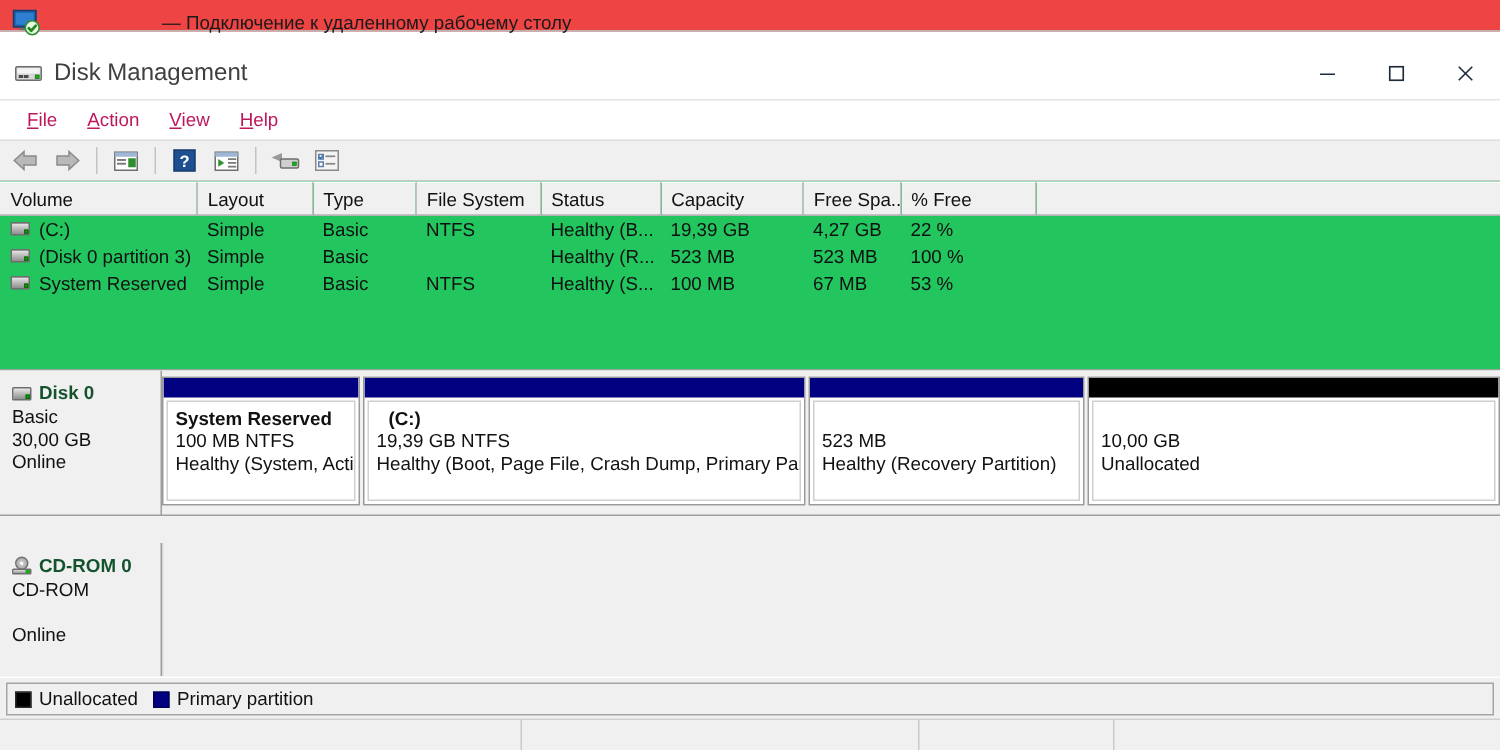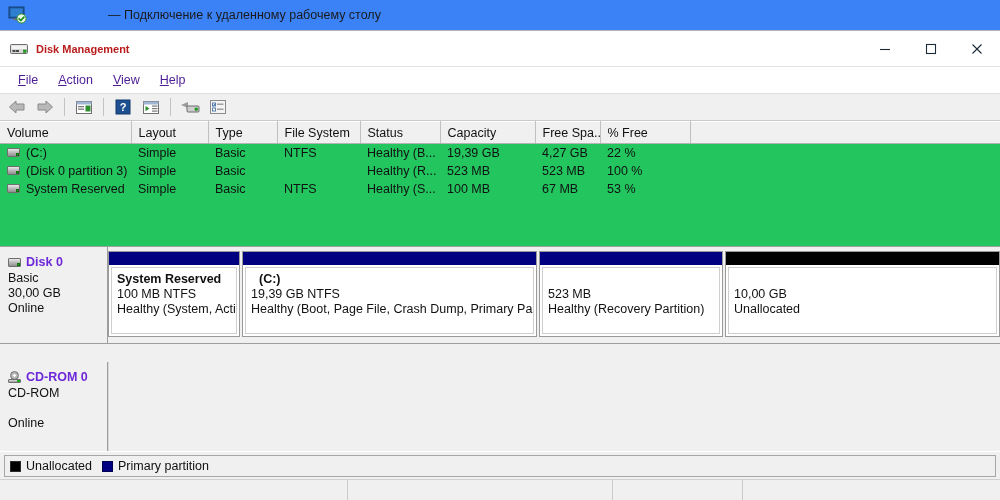--- a/index.html
+++ b/index.html
@@ -8,22 +8,22 @@
     width: 1000px; height: 500px;
     overflow: hidden;
     background: #ffffff;
     font-family: "Liberation Sans", sans-serif;
     -webkit-font-smoothing: antialiased;
   }
   .app { position: relative; width: 1000px; height: 500px; background:#ffffff; }
 
   
   .rdp-bar {
-    position: absolute; left:0; top:0; width:1000px; height:31px;
-    background:#3b82f6;
+    position: absolute; left:0; top:0; width:1000px; height:21px;
+    background:#ef4444;
     border-bottom:1px solid #b5b5b5;
     display:flex; align-items:center;padding-left:28px;
   }
   .rdp-icon { position:absolute; left:8px; top:6px; width:20px; height:18px; }
   .rdp-title {
     position:absolute; left:108px; top:0; height:31px; line-height:31px;
     font-size:12.5px; color:#1a1a1a; white-space:nowrap;
   }
 
   
@@ -31,36 +31,36 @@
     position:absolute; left:0; top:31px; width:1000px; height:469px;
     background:#ffffff;
   }
   .titlebar {
     position:relative; height:36px; background:#ffffff;
     border-bottom:1px solid #e3e3e3;
     display:flex; align-items:center;
   }
   .title-icon { margin-left:10px; width:18px; height:14px; position:relative; }
   .title-text {
-    margin-left:8px; font-size:11px; color:#b91c1c; white-space:nowrap;font-weight:bold;
+    margin-left:8px; font-size:16px; color:#404040; white-space:nowrap;
   }
   .win-controls { position:absolute; right:0; top:0; height:36px; display:flex; }
   .win-btn {
     width:46px; height:36px; display:flex; align-items:center; justify-content:center;
     background:transparent;
   }
   .win-btn svg { display:block; }
 
   
   .menubar {
     height:26px; background:#ffffff; display:flex; align-items:center;
     padding-left:8px; border-bottom:1px solid #ffffff;
   }
   .menu-item {
-    font-size:12.5px; color:#4c1d95; padding:3px 10px; white-space:nowrap;
+    font-size:12.5px; color:#be185d; padding:3px 10px; white-space:nowrap;
   }
   .menu-item u { text-decoration: underline; }
 
   
   .toolbar {
     height:28px; background:#f0f0f0; border-top:1px solid #e0e0e0;
     border-bottom:1px solid #c9c9c9;
     display:flex; align-items:center; padding-left:4px; gap:2px;
   }
   .tb-btn {
@@ -124,21 +124,21 @@
   .disk-row {
     position:relative; display:flex; background:#f0f0f0;
   }
   .disk-head {
     width:108px; flex:none; background:#f0f0f0;
     border-right:1px solid #9e9e9e; border-bottom:1px solid #9e9e9e;
     padding:8px 0 0 8px;
   }
   .disk-head .dh-title {
     display:flex; align-items:center; gap:5px;
-    font-size:12.5px; font-weight:bold; color:#6d28d9; margin-bottom:2px;
+    font-size:12.5px; font-weight:bold; color:#14532d; margin-bottom:2px;
   }
   .disk-head .dh-line { font-size:12.5px; color:#111; line-height:15px; }
   .disk-head .dh-blank { height:15px; }
 
   .parts {
     flex:1; display:flex; align-items:stretch; gap:2px;
     border-bottom:1px solid #9e9e9e; background:#f0f0f0;
     padding:4px 2px 6px 0px;
   }
   .part {

